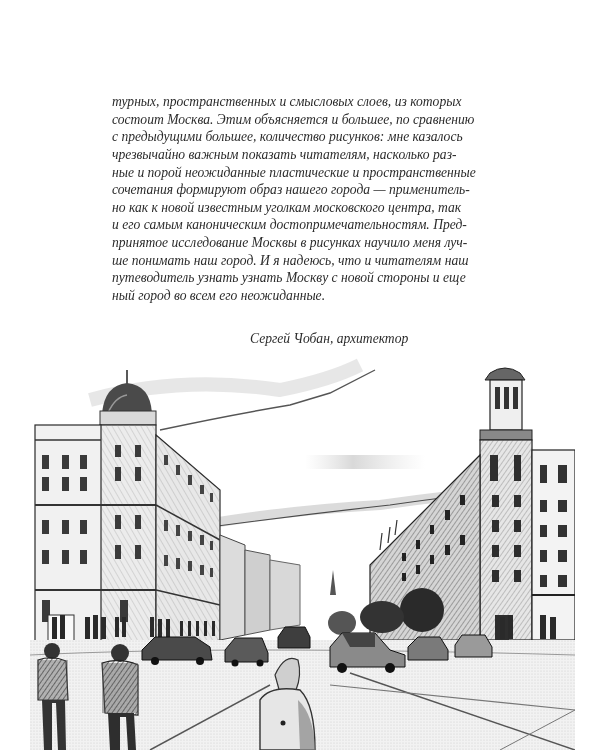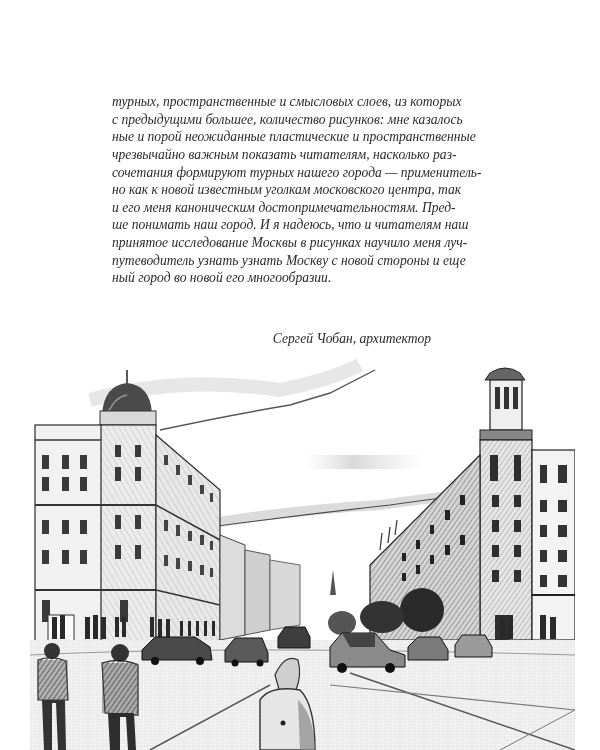--- a/index.html
+++ b/index.html
@@ -10,43 +10,44 @@
   .page { position: absolute; left: 0; top: 0; width: 600px; height: 750px; background: #fff; }
   .body-text {
     position: absolute; left: 112px; top: 93px; width: 342px;
     font-family: "Liberation Serif", "DejaVu Serif", serif;
     font-style: italic; font-size: 13.6px; line-height: 17.65px; color: #2b2b2b;
     margin: 0; padding: 0;
   }
   .body-text .line { display: block; text-align: justify; text-align-last: justify; white-space: nowrap; height: 17.65px; }
   .body-text .line.last { text-align-last: left; }
   .signature {
-    position: absolute; left: 250px; top: 331px; width: 204px; text-align: center;
+    position: absolute; left: 250px; top: 331px; width: 204px; text-align: left;
     font-family: "Liberation Serif", "DejaVu Serif", serif; font-style: italic;
     font-size: 13.6px; color: #2b2b2b;
   }
   .sketch { position: absolute; left: 30px; top: 355px; width: 545px; height: 395px; }
 </style>
 </head>
 <body>
 
 <div class="page">
 
   <div class="body-text">
-    <span class="line">турных, пространственные и смысловых слоев, из которых</span>
+    <span class="line">турных, пространственных и смысловых слоев, из которых</span>
+    <span class="line">состоит Москва. Этим объясняется и большее, по сравнению</span>
     <span class="line">с предыдущими большее, количество рисунков: мне казалось</span>
+    <span class="line">чрезвычайно важным показать читателям, насколько раз-</span>
     <span class="line">ные и порой неожиданные пластические и пространственные</span>
-    <span class="line">чрезвычайно важным показать читателям, насколько раз-</span>
-    <span class="line">сочетания формируют турных нашего города — применитель-</span>
+    <span class="line">сочетания формируют образ нашего города — применитель-</span>
     <span class="line">но как к новой известным уголкам московского центра, так</span>
-    <span class="line">и его меня каноническим достопримечательностям. Пред-</span>
+    <span class="line">и его самым каноническим достопримечательностям. Пред-</span>
+    <span class="line">принятое исследование Москвы в рисунках научило меня луч-</span>
     <span class="line">ше понимать наш город. И я надеюсь, что и читателям наш</span>
-    <span class="line">принятое исследование Москвы в рисунках научило меня луч-</span>
     <span class="line">путеводитель узнать узнать Москву с новой стороны и еще</span>
-    <span class="line last">ный город во новой его многообразии.</span>
+    <span class="line last">ный город во всем его неожиданные.</span>
   </div>
 
   <div class="signature">Сергей Чобан, архитектор</div>
 
   <svg class="sketch" viewBox="0 0 545 395" xmlns="http://www.w3.org/2000/svg">
     <defs>
       <pattern id="hatch" width="4" height="4" patternUnits="userSpaceOnUse" patternTransform="rotate(35)">
         <line x1="0" y1="0" x2="0" y2="4" stroke="#3a3a3a" stroke-width="1.4"></line>
       </pattern>
       <pattern id="hatchLight" width="5" height="5" patternUnits="userSpaceOnUse" patternTransform="rotate(-30)">

